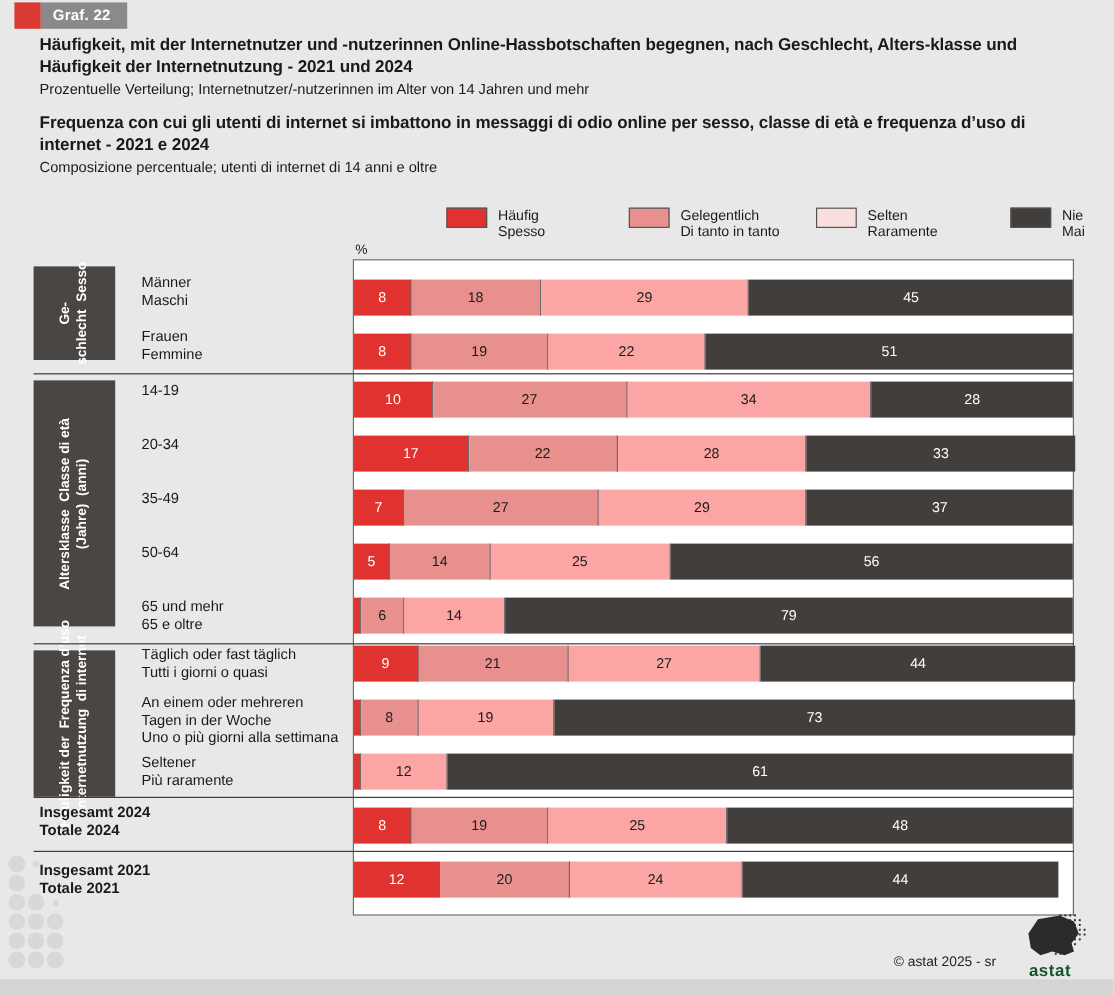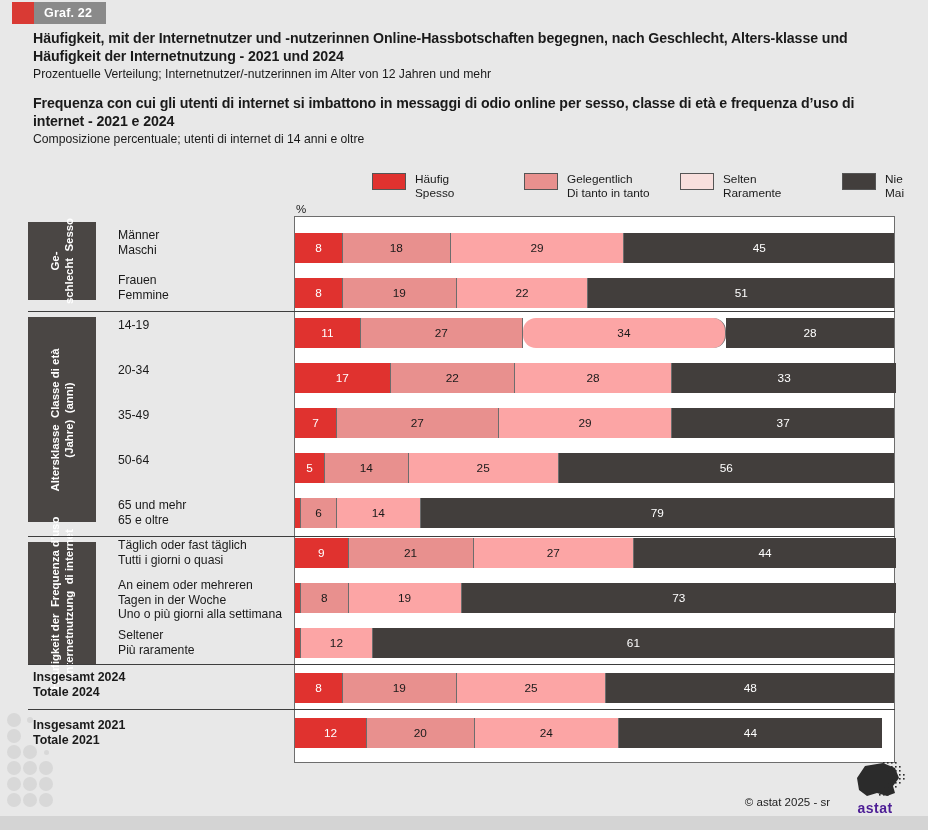--- a/index.html
+++ b/index.html
@@ -51,34 +51,34 @@
   .hsep{position:absolute;left:28px;width:867px;height:0;border-top:1.6px solid #3d3d3d;}
 
   
   #dots{position:absolute;left:6px;bottom:22px;width:48px;}
   #dots .drow{display:flex;}
   #dots span{display:block;border-radius:50%;background:#d8d8d8;margin:1px;}
   #footbar{position:absolute;left:0;bottom:0;width:928px;height:14px;background:#d4d4d4;}
   #copyright{position:absolute;right:98px;bottom:22px;font-size:11.5px;color:#222;}
   #astatlogo{position:absolute;right:18px;bottom:14px;width:70px;text-align:center;}
   #astatlogo .mark{height:42px;}
-  #astatlogo .word{color:#4c1d95;font-weight:bold;font-size:14px;letter-spacing:.5px;
+  #astatlogo .word{color:#14532d;font-weight:bold;font-size:14px;letter-spacing:.5px;
       margin-top:-2px;}
 </style>
 </head>
 <body>
 
 <div id="graf-tag">
   <div class="tag-red"></div>
   <div class="tag-grey">Graf. 22</div>
 </div>
 
 <div id="titleblock">
   <div class="t-de-main">Häufigkeit, mit der Internetnutzer und -nutzerinnen Online-Hassbotschaften begegnen, nach Geschlecht, Alters-klasse und Häufigkeit der Internetnutzung - 2021 und 2024</div>
-  <div class="t-de-sub">Prozentuelle Verteilung; Internetnutzer/-nutzerinnen im Alter von 12 Jahren und mehr</div>
+  <div class="t-de-sub">Prozentuelle Verteilung; Internetnutzer/-nutzerinnen im Alter von 14 Jahren und mehr</div>
   <div class="t-it-main">Frequenza con cui gli utenti di internet si imbattono in messaggi di odio online per sesso, classe di età e frequenza d’uso di internet - 2021 e 2024</div>
   <div class="t-it-sub">Composizione percentuale; utenti di internet di 14 anni e oltre</div>
 </div>
 
 <div id="legend" style="position: absolute;">
     <div class="leg-item" style="position: absolute; left: 0px;">
       <div class="leg-sw" style="background: rgb(224, 50, 47);"></div>
       <div class="leg-txt">
         <div>Häufig</div>
         <div>Spesso</div>
@@ -133,26 +133,26 @@
       </div>
       <div class="seg s2" style="width: 131.78px;">
         <span>22</span>
       </div>
       <div class="seg s3" style="width: 305.49px;">
         <span>51</span>
       </div>
     </div>
     <div class="rowband" style="top: 101px;">
       <div class="seg s0" style="width: 65.89px;">
-        <span>11</span>
+        <span>10</span>
       </div>
       <div class="seg s1" style="width: 161.73px;">
         <span>27</span>
       </div>
-      <div class="seg s2" style="width: 203.66px; border-radius: 13px;">
+      <div class="seg s2" style="width: 203.66px;">
         <span>34</span>
       </div>
       <div class="seg s3" style="width: 167.72px;">
         <span>28</span>
       </div>
     </div>
     <div class="rowband" style="top: 146px;">
       <div class="seg s0" style="width: 101.83px;">
         <span>17</span>
       </div>

